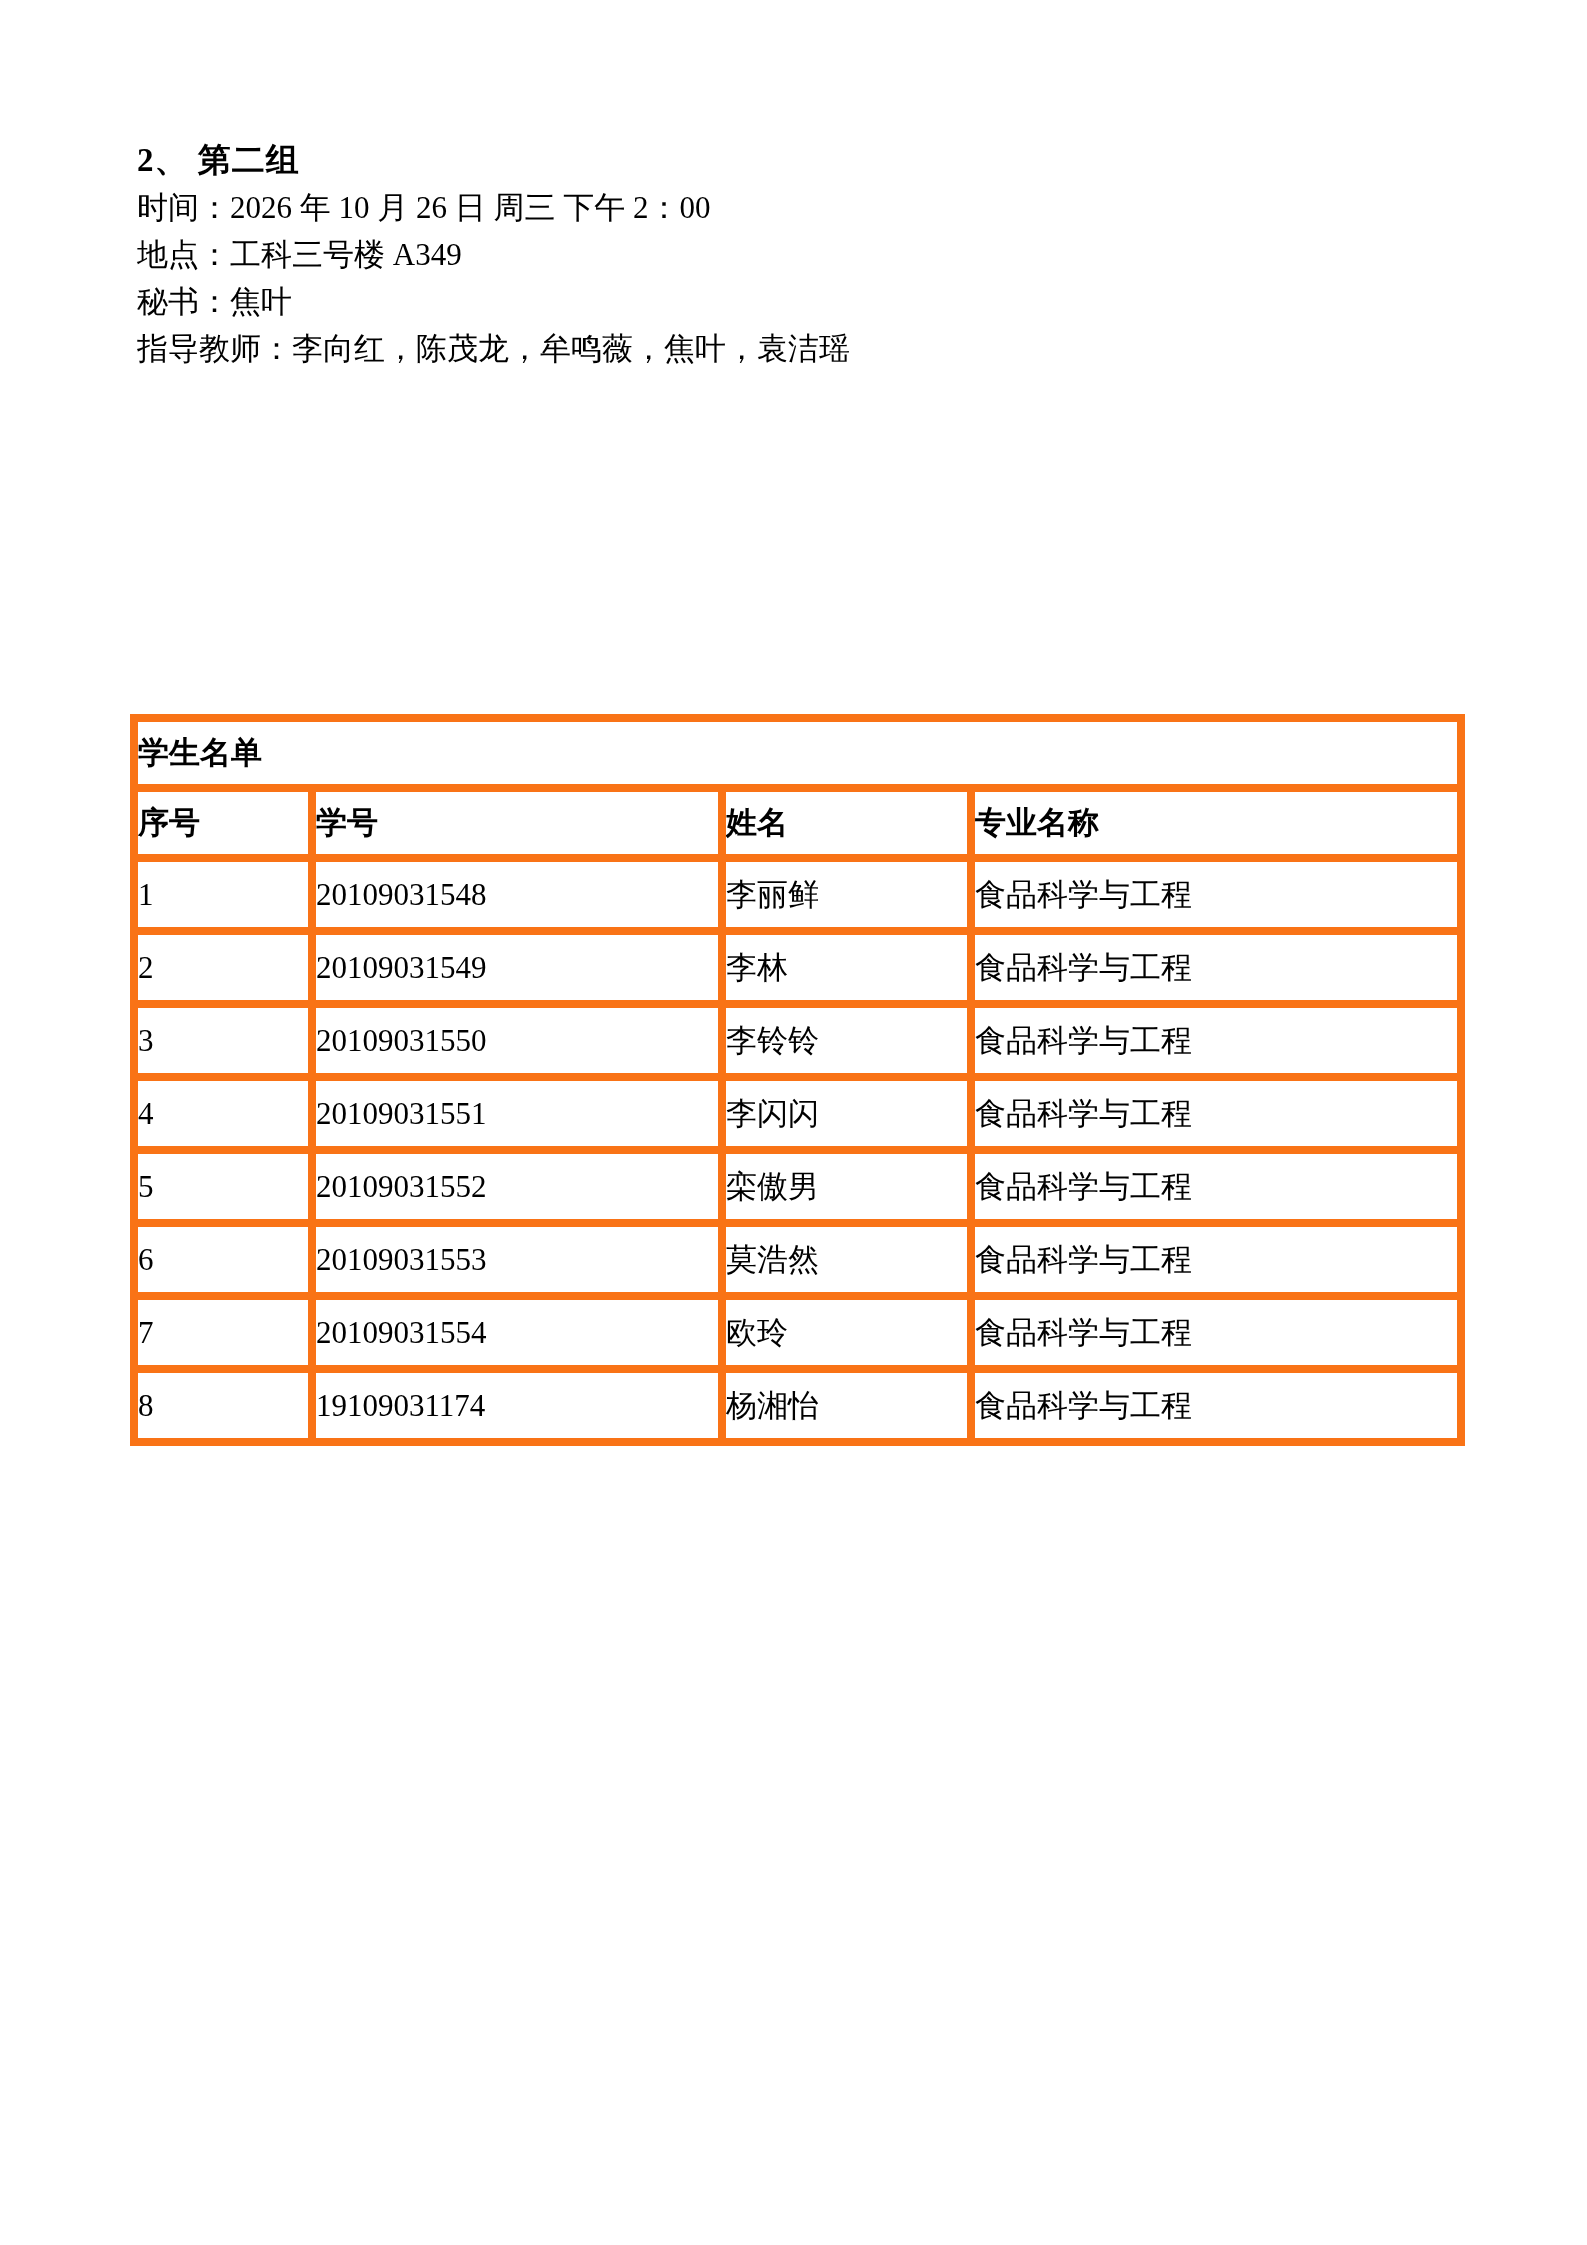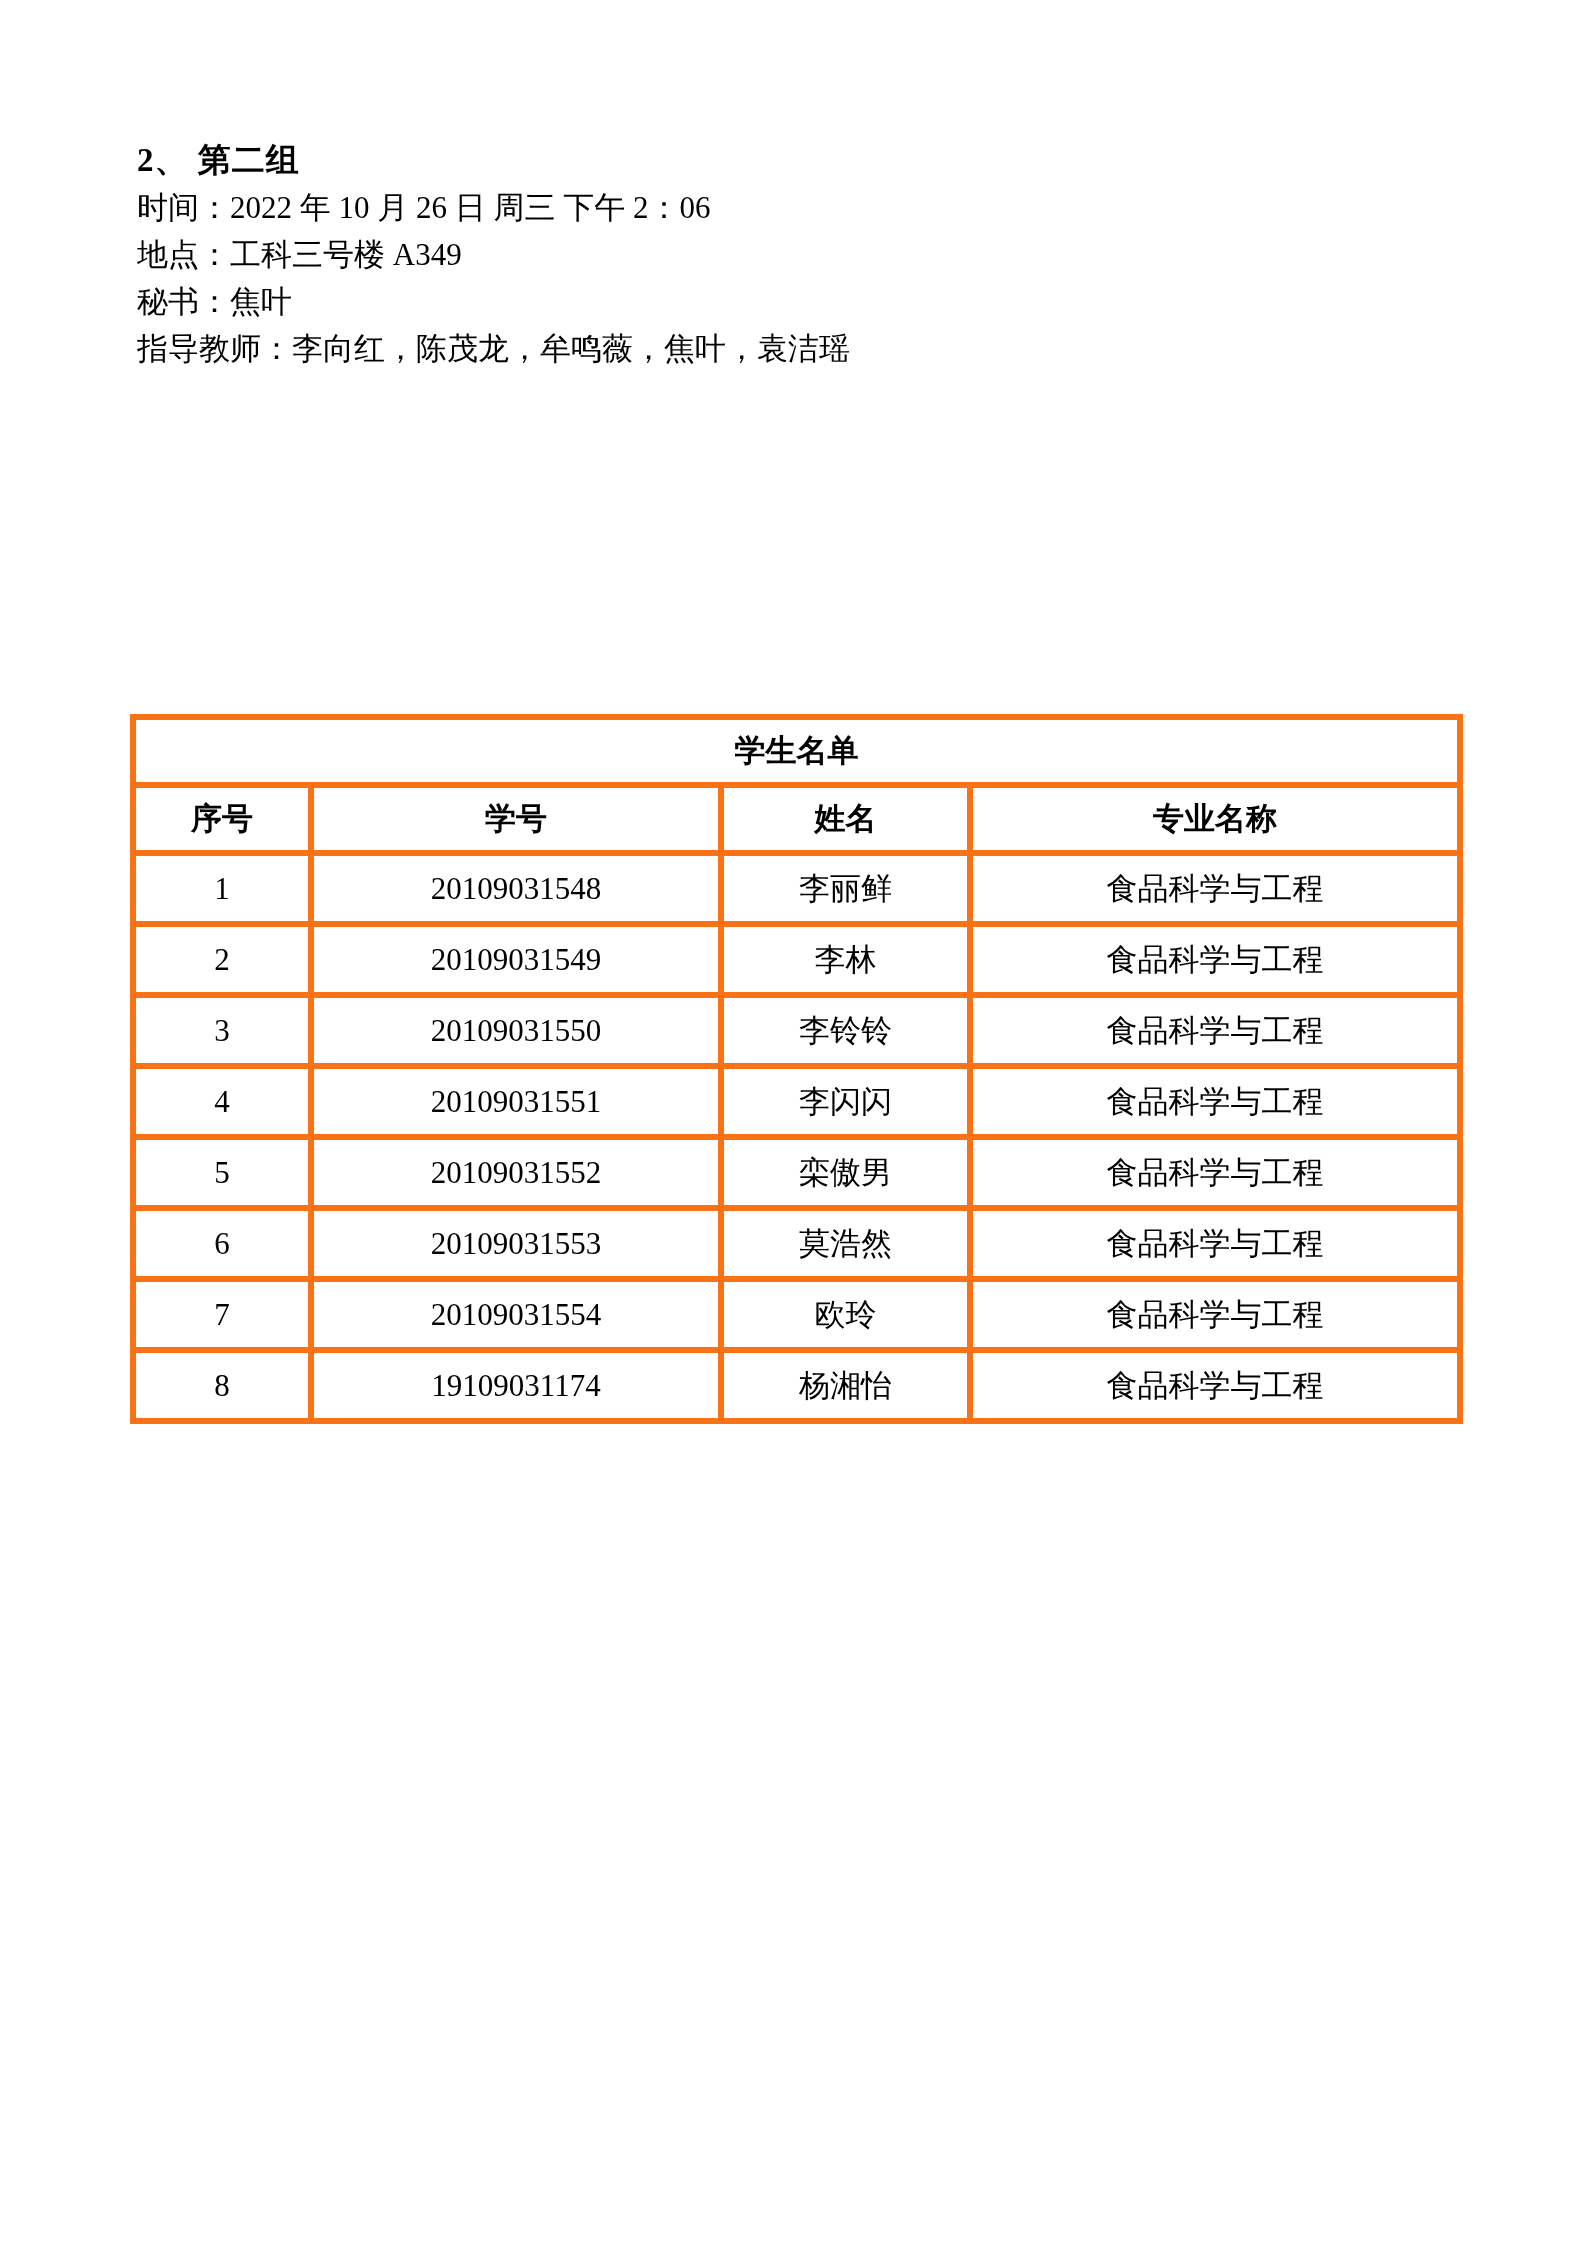--- a/index.html
+++ b/index.html
@@ -46,22 +46,22 @@
   }
   table.student-table {
     position: absolute;
     left: 130px;
     top: 714px;
     width: 1327px;
     border-collapse: collapse;
     table-layout: fixed;
   }
   .student-table td, .student-table th {
-    border: 6px solid #f97316;
-    text-align: center;
+    border: 8px solid #f97316;
+    text-align: left;
     vertical-align: middle;
     font-size: 31px;
     font-weight: normal;
     padding: 0;
     overflow: hidden;
   }
   .student-table tr.title-row td {
     height: 62px;
     font-weight: bold;
   }
@@ -75,21 +75,21 @@
   }
 </style>
 </head>
 <body>
 
 <div class="page">
 
   <h1 class="section-title">2、 第二组</h1>
 
   <div class="info-block">
-    <p>时间：2022 年 10 月 26 日 周三 下午 2：06</p>
+    <p>时间：2026 年 10 月 26 日 周三 下午 2：00</p>
     <p>地点：工科三号楼 A349</p>
     <p>秘书：焦叶</p>
     <p>指导教师：李向红，陈茂龙，牟鸣薇，焦叶，袁洁瑶</p>
   </div>
 
   <table class="student-table">
     <colgroup>
       <col style="width:178px">
       <col style="width:410px">
       <col style="width:249px">

